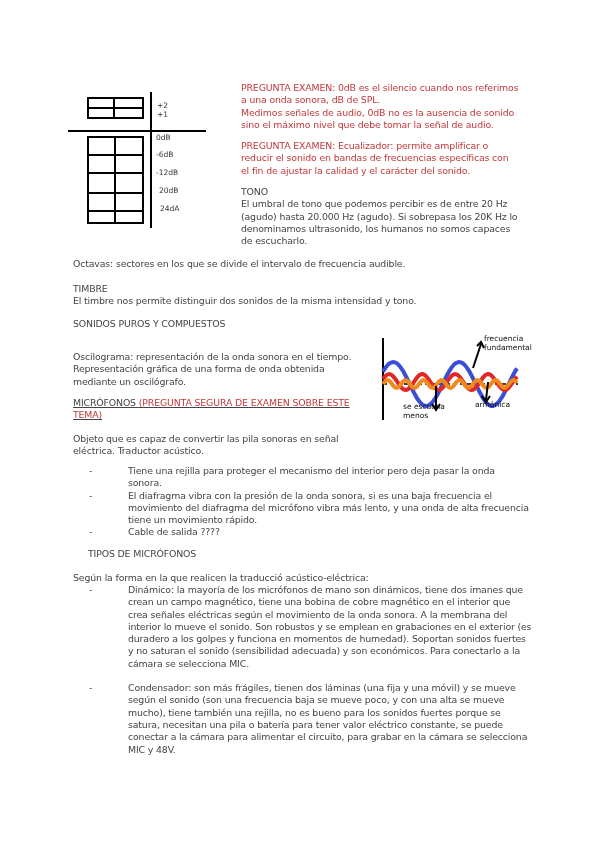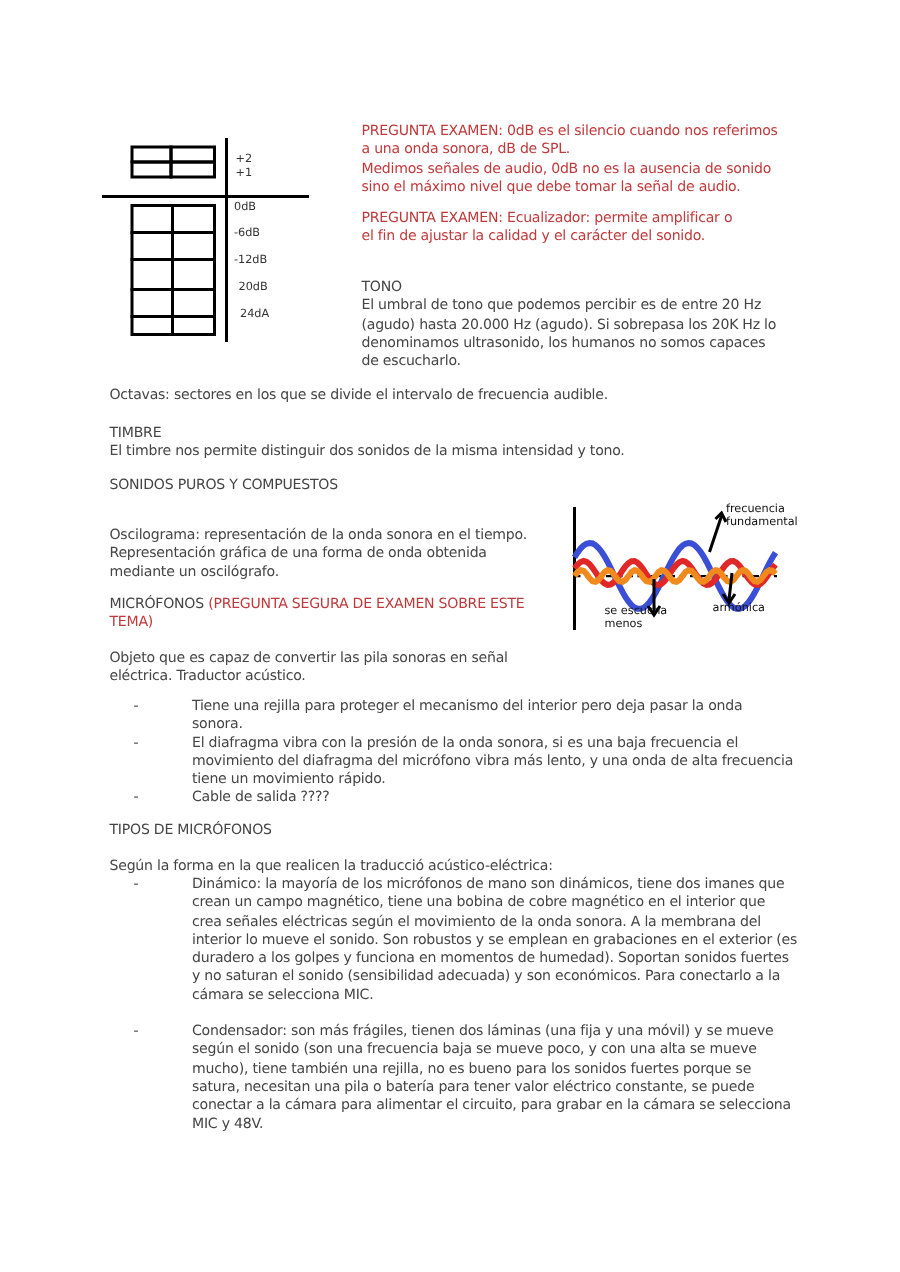--- a/index.html
+++ b/index.html
@@ -51,20 +51,21 @@
 </div>
 
 <div class="abs txt red" style="left:241px;top:82px;width:300px;">
   <p>PREGUNTA EXAMEN: 0dB es el silencio cuando nos referimos</p>
   <p>a una onda sonora, dB de SPL.</p>
   <p>Medimos señales de audio, 0dB no es la ausencia de sonido</p>
   <p>sino el máximo nivel que debe tomar la señal de audio.</p>
 </div>
 <div class="abs txt red" style="left:241px;top:140px;width:300px;">
   <p>PREGUNTA EXAMEN: Ecualizador: permite amplificar o</p>
+  <p>reducir el sonido en bandas de frecuencias específicas con</p>
   <p>el fin de ajustar la calidad y el carácter del sonido.</p>
 </div>
 
 <div class="abs txt" style="left:241px;top:186px;width:300px;">
   <p>TONO</p>
   <p>El umbral de tono que podemos percibir es de entre 20 Hz</p>
   <p>(agudo) hasta 20.000 Hz (agudo). Si sobrepasa los 20K Hz lo</p>
   <p>denominamos ultrasonido, los humanos no somos capaces</p>
   <p>de escucharlo.</p>
 </div>
@@ -98,21 +99,21 @@
     <div>frecuencia</div>
     <div>fundamental</div>
   </div>
   <div class="wlabel" style="left:25px;top:72px;">
     <div>se escucha</div>
     <div>menos</div>
   </div>
   <div class="wlabel" style="left:97px;top:70px;">armónica</div>
 </div>
 
-<div class="abs txt" style="left:73px;top:397px;width:300px;">
+<div class="abs txt" style="left:73px;top:397px;width:300px;text-decoration:underline;">
   <p><span>MICRÓFONOS</span> <span class="red">(PREGUNTA SEGURA DE EXAMEN SOBRE ESTE</span></p>
   <p class="red">TEMA)</p>
 </div>
 <div class="abs txt" style="left:73px;top:433px;width:300px;">
   <p>Objeto que es capaz de convertir las pila sonoras en señal</p>
   <p>eléctrica. Traductor acústico.</p>
 </div>
 
 <div class="abs txt" id="mic-bullets" style="left:89px;top:465px;width:460px;">
     <div class="li">
@@ -125,21 +126,21 @@
       <p>El diafragma vibra con la presión de la onda sonora, si es una baja frecuencia el</p>
       <p>movimiento del diafragma del micrófono vibra más lento, y una onda de alta frecuencia</p>
       <p>tiene un movimiento rápido.</p>
     </div>
     <div class="li">
       <span class="bul">-</span>
       <p>Cable de salida ????</p>
     </div>
   </div>
 
-<p class="abs txt" style="left:73px;top:548px;">TIPOS DE MICRÓFONOS</p>
+<p class="abs txt" style="left:88px;top:548px;">TIPOS DE MICRÓFONOS</p>
 <p class="abs txt" style="left:73px;top:572px;text-align:center;">Según la forma en la que realicen la traducció acústico-eléctrica:</p>
 
 <div class="abs txt" id="tipos-bullets" style="left:89px;top:584px;width:460px;">
     <div class="li">
       <span class="bul">-</span>
       <p>Dinámico: la mayoría de los micrófonos de mano son dinámicos, tiene dos imanes que</p>
       <p>crean un campo magnético, tiene una bobina de cobre magnético en el interior que</p>
       <p>crea señales eléctricas según el movimiento de la onda sonora. A la membrana del</p>
       <p>interior lo mueve el sonido. Son robustos y se emplean en grabaciones en el exterior (es</p>
       <p>duradero a los golpes y funciona en momentos de humedad). Soportan sonidos fuertes</p>

